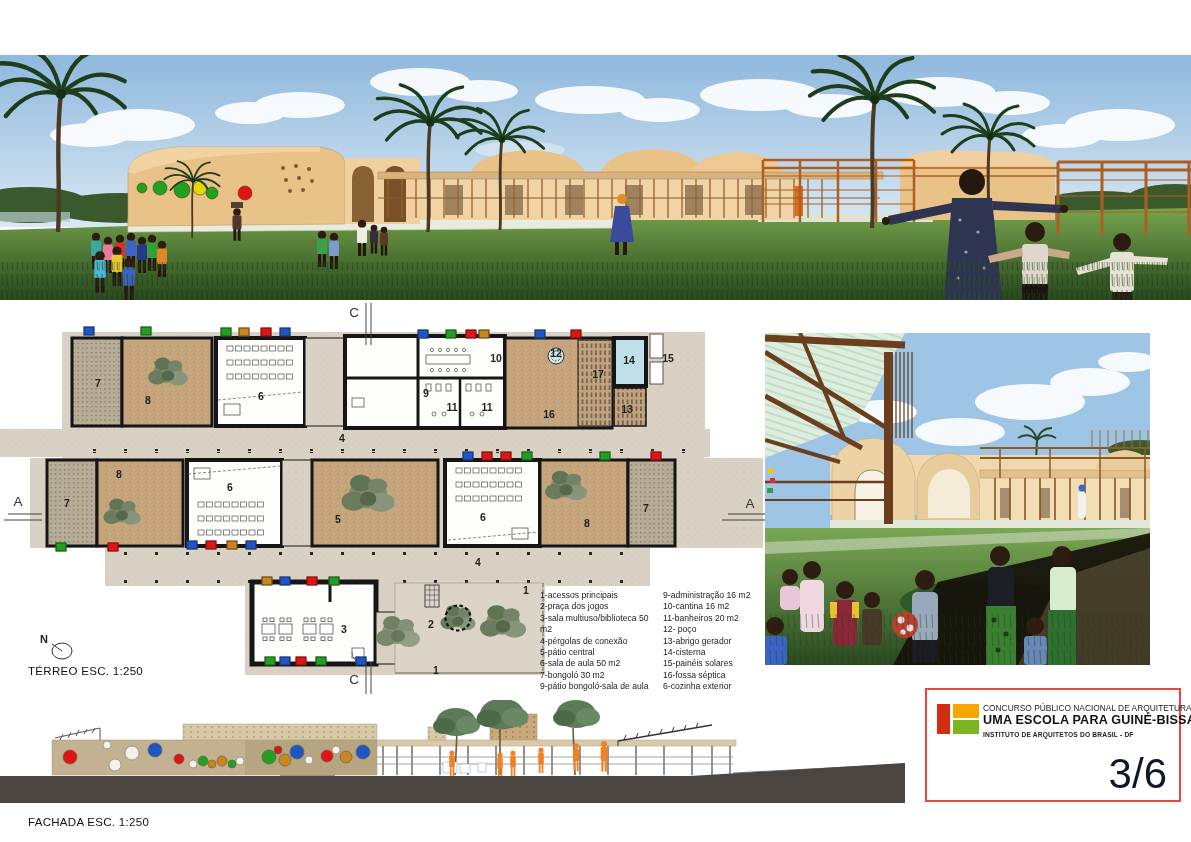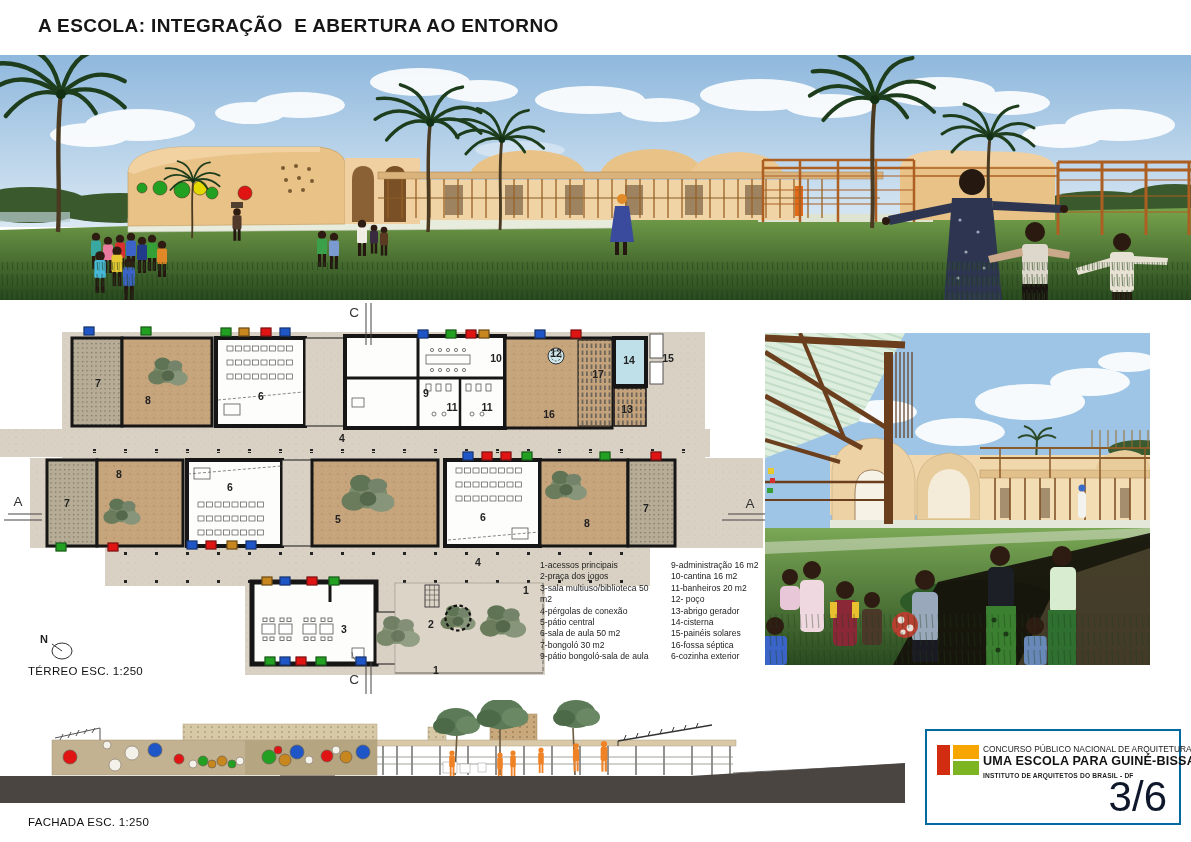--- a/index.html
+++ b/index.html
@@ -9,40 +9,39 @@
   .board-title{position:absolute;left:38px;top:15px;font-size:19px;font-weight:800;
                letter-spacing:.4px;color:#161616;white-space:pre}
   .layer{position:absolute;left:0;top:0;width:1191px;height:842px;pointer-events:none}
   .plab{position:absolute;transform:translate(-50%,-50%);font-size:10.5px;font-weight:700;color:#222}
   .plab.sec{font-size:13.5px;font-weight:400;color:#333}
   .pmk{position:absolute;width:9px;height:7px;transform:translate(-50%,-50%);border:.5px solid rgba(20,20,20,.6)}
   .scale-label{position:absolute;font-size:11.5px;color:#111;letter-spacing:.3px}
   .terreo{left:28px;top:665px}
   .fachada{left:28px;top:816px}
   .north-label{position:absolute;left:40px;top:633px;font-size:11px;font-weight:700;color:#222}
-  .legend{position:absolute;left:540px;top:560px;display:flex;gap:18px;font-size:8.6px;
+  .legend{position:absolute;left:540px;top:590px;display:flex;gap:10px;font-size:8.6px;
           line-height:11.4px;color:#222}
   .lcol{width:113px}
-  .titleblock{position:absolute;left:925px;top:729px;width:256px;height:96px;border:2px solid #0369a1;
+  .titleblock{position:absolute;left:925px;top:688px;width:256px;height:114px;border:2px solid #ef4444;
               background:#fff;box-sizing:border-box}
   .tb-logo{position:absolute;left:10px;top:14px;width:52px;height:30px}
   .tb-red{position:absolute;left:0;top:0;width:13px;height:30px}
   .tb-orange{position:absolute;left:16px;top:0;width:26px;height:14px}
   .tb-green{position:absolute;left:16px;top:16px;width:26px;height:14px}
   .tb-line1{position:absolute;left:56px;top:13px;font-size:8.4px;color:#222;white-space:nowrap}
   .tb-line2{position:absolute;left:56px;top:23px;font-size:12.6px;font-weight:700;color:#111;white-space:nowrap;letter-spacing:.2px}
   .tb-line3{position:absolute;left:56px;top:41px;font-size:6.6px;font-weight:700;color:#222;letter-spacing:.2px}
   .tb-sheet{position:absolute;right:12px;bottom:2px;font-size:42px;font-weight:400;color:#0f172a}
 </style>
 </head>
 <body>
 
 <div class="board">
 
-  <div class="board-title">A ESCOLA: INTEGRAÇÃO  E ABERTURA AO ENTORNO</div>
 
   <svg class="abs" style="left:0;top:55px" width="1191" height="245" viewBox="0 55 1191 245">
     <defs>
       <linearGradient id="skyg" x1="0" y1="55" x2="0" y2="225" gradientUnits="userSpaceOnUse">
         <stop offset="0" stop-color="#8fb8dd"></stop>
           <stop offset="1" stop-color="#d9e8f3"></stop>
       </linearGradient>
       <linearGradient id="grassg" x1="0" y1="205" x2="0" y2="300" gradientUnits="userSpaceOnUse">
         <stop offset="0" stop-color="#7aa74e"></stop>
           <stop offset="1" stop-color="#27471d"></stop>

